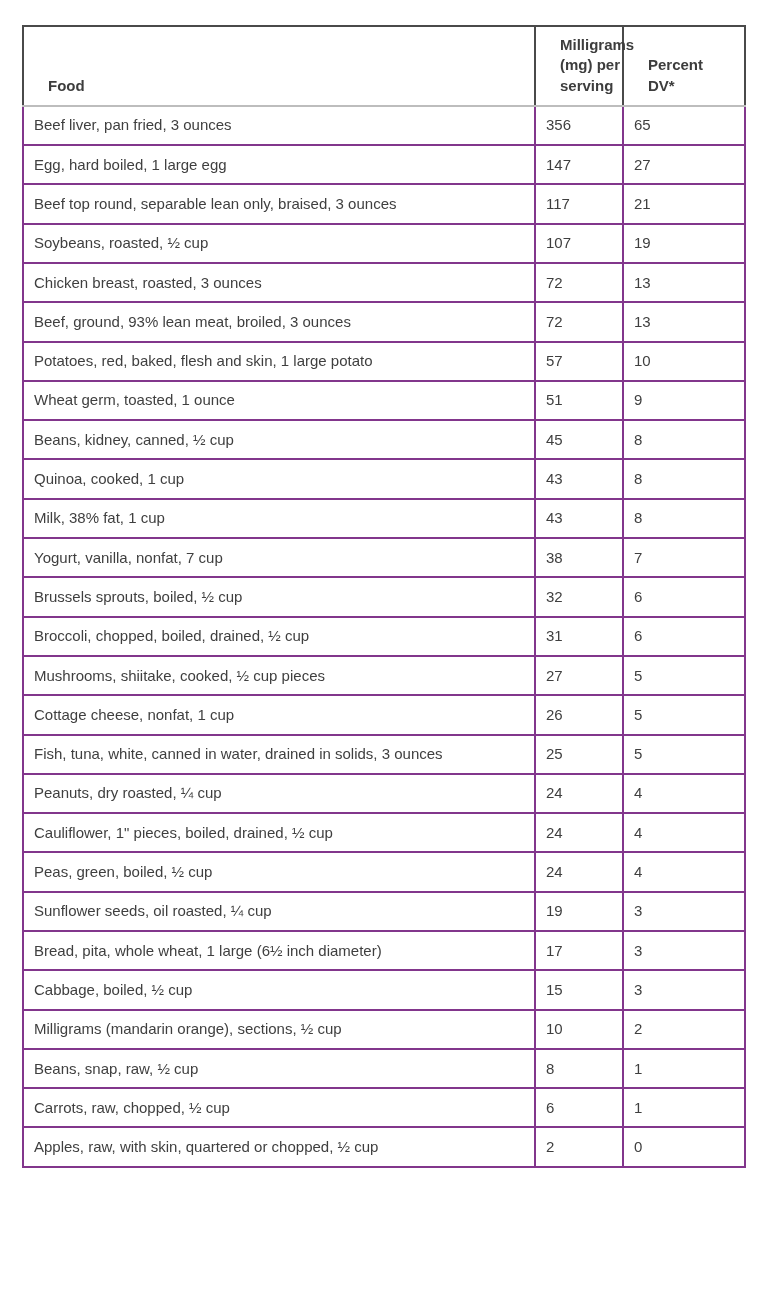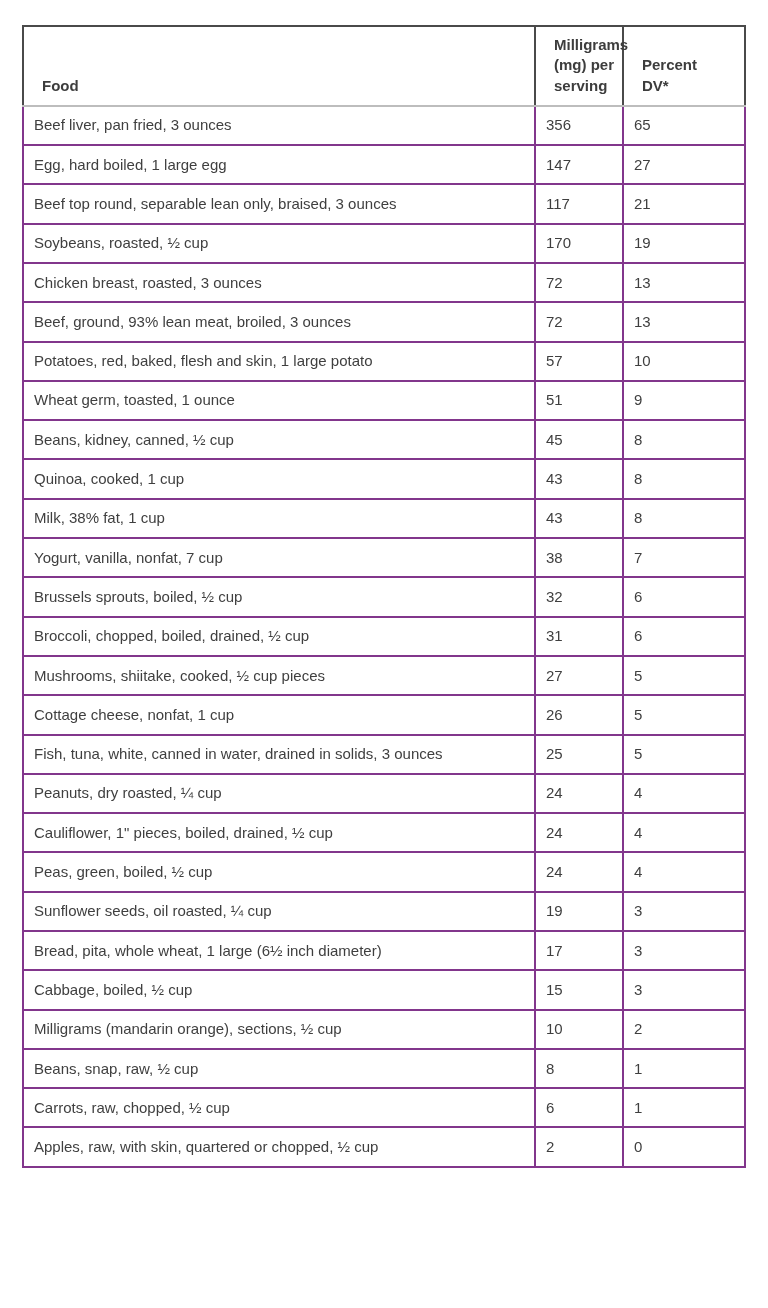--- a/index.html
+++ b/index.html
@@ -30,21 +30,21 @@
   thead th {
     border: 2px solid #4a4a4a;
     border-bottom: 2px solid #bdbdbd;
     height: 70px;
     box-sizing: border-box;
     vertical-align: bottom;
     text-align: left;
     font-size: 15px;
     font-weight: bold;
     color: #3d3d3d;
-    padding: 8px 2px 9px 18px;
+    padding: 8px 2px 9px 24px;
     white-space: pre-line;
     line-height: 1.35;
   }
   tbody td {
     border: 2px solid #82368c;
     height: 39.3px;
     box-sizing: border-box;
     vertical-align: middle;
     font-size: 15px;
     color: #3f3f3f;
@@ -87,21 +87,21 @@
     <td>147</td>
     <td>27</td>
   </tr>
         <tr>
     <td>Beef top round, separable lean only, braised, 3 ounces</td>
     <td>117</td>
     <td>21</td>
   </tr>
         <tr>
     <td>Soybeans, roasted, ½ cup</td>
-    <td>170</td>
+    <td>107</td>
     <td>19</td>
   </tr>
         <tr>
     <td>Chicken breast, roasted, 3 ounces</td>
     <td>72</td>
     <td>13</td>
   </tr>
         <tr>
     <td>Beef, ground, 93% lean meat, broiled, 3 ounces</td>
     <td>72</td>

